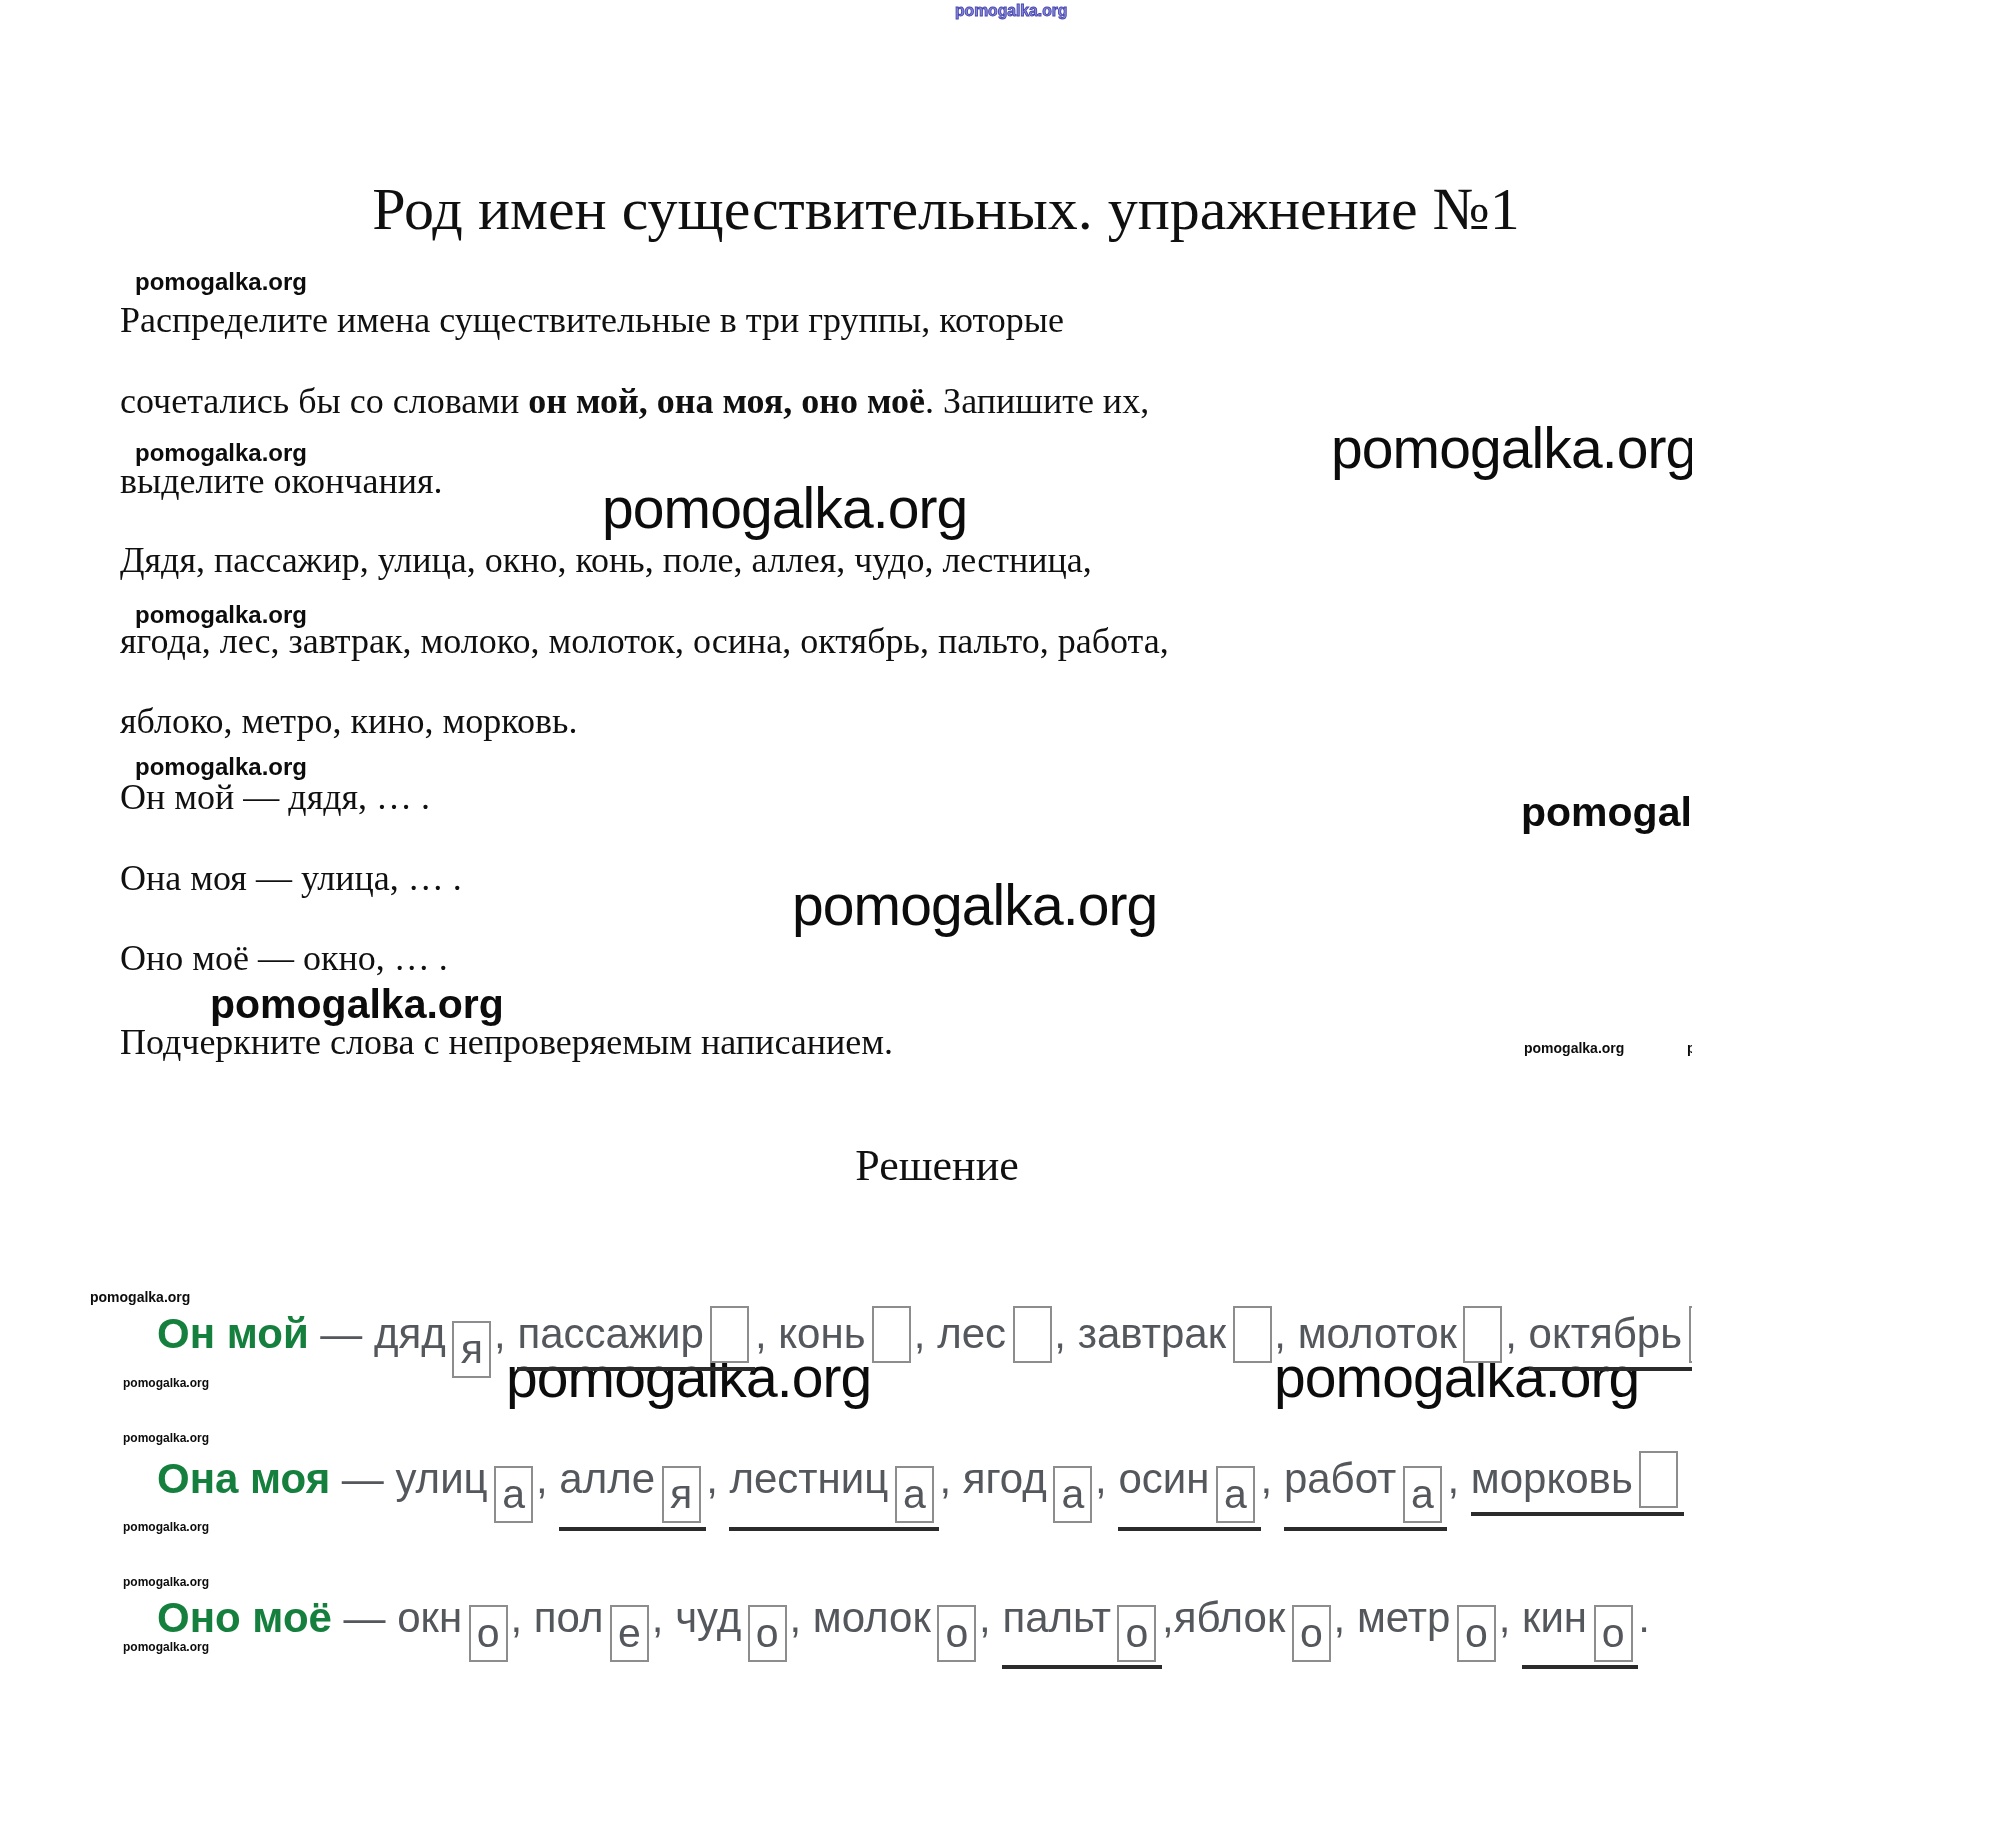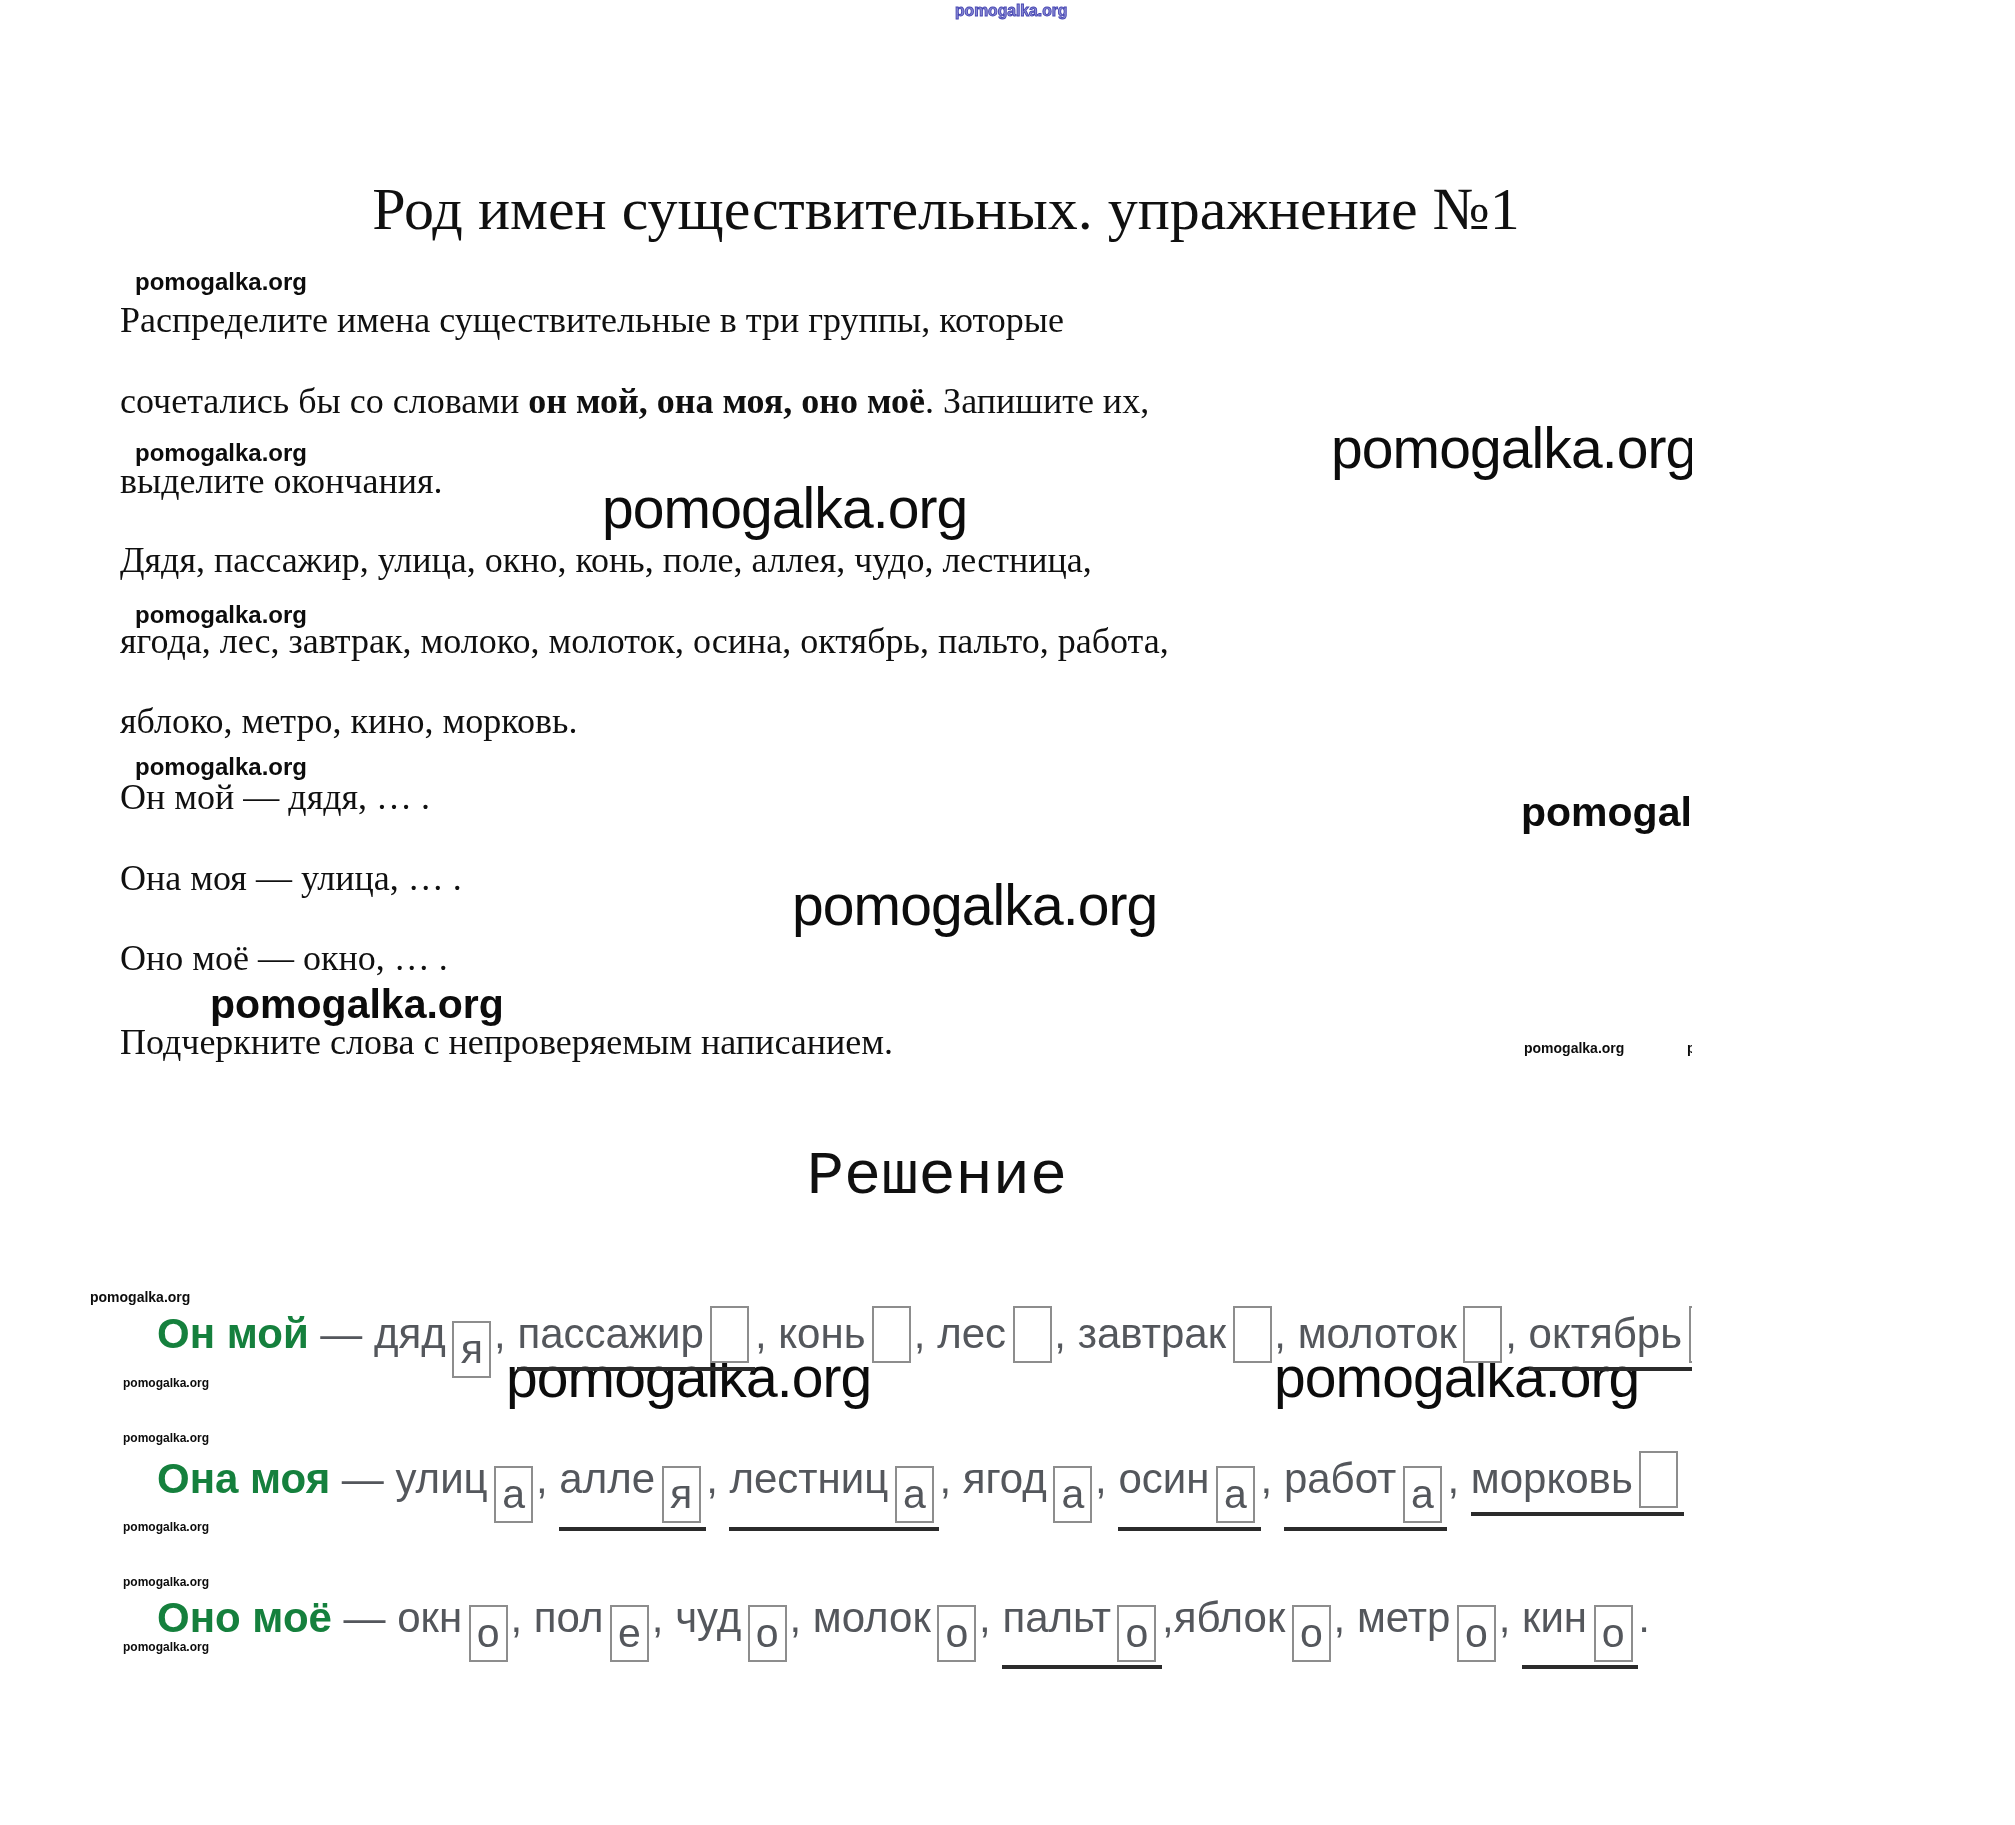--- a/index.html
+++ b/index.html
@@ -3,21 +3,21 @@
 <meta charset="utf-8">
 <style>
   html,body{margin:0;padding:0;background:#fff;}
   .page{
     position:relative;width:1692px;height:1826px;background:#ffffff;overflow:hidden;
     font-family:"Liberation Serif","DejaVu Serif",serif;color:#101010;
   }
   
   .tline{position:absolute;white-space:nowrap;font-size:36px;line-height:1.15;color:#101010;}
   .title{left:0;width:1892px;text-align:center;font-size:60px;}
-  .heading{left:0;width:1874px;text-align:center;font-size:62px;font-family:Liberation Mono, monospace;}
+  .heading{left:0;width:1874px;text-align:center;font-size:44px;}
   .bold{font-weight:bold;}
   
   .wm{position:absolute;font-family:"Liberation Sans","DejaVu Sans",sans-serif;color:#0c0c0c;white-space:nowrap;line-height:1;}
   .wm-top{font-size:15.7px;font-weight:bold;color:#8a8ad4;-webkit-text-stroke:0.9px #4646b2;}
   .wm-small{font-size:24px;font-weight:600;}
   .wm-med{font-size:41px;font-weight:600;}
   .wm-big{font-size:57px;font-weight:500;letter-spacing:-0.9px;}
   .wm-tiny{font-size:14px;font-weight:600;}
   .wm-micro{font-size:12px;font-weight:600;}
   

